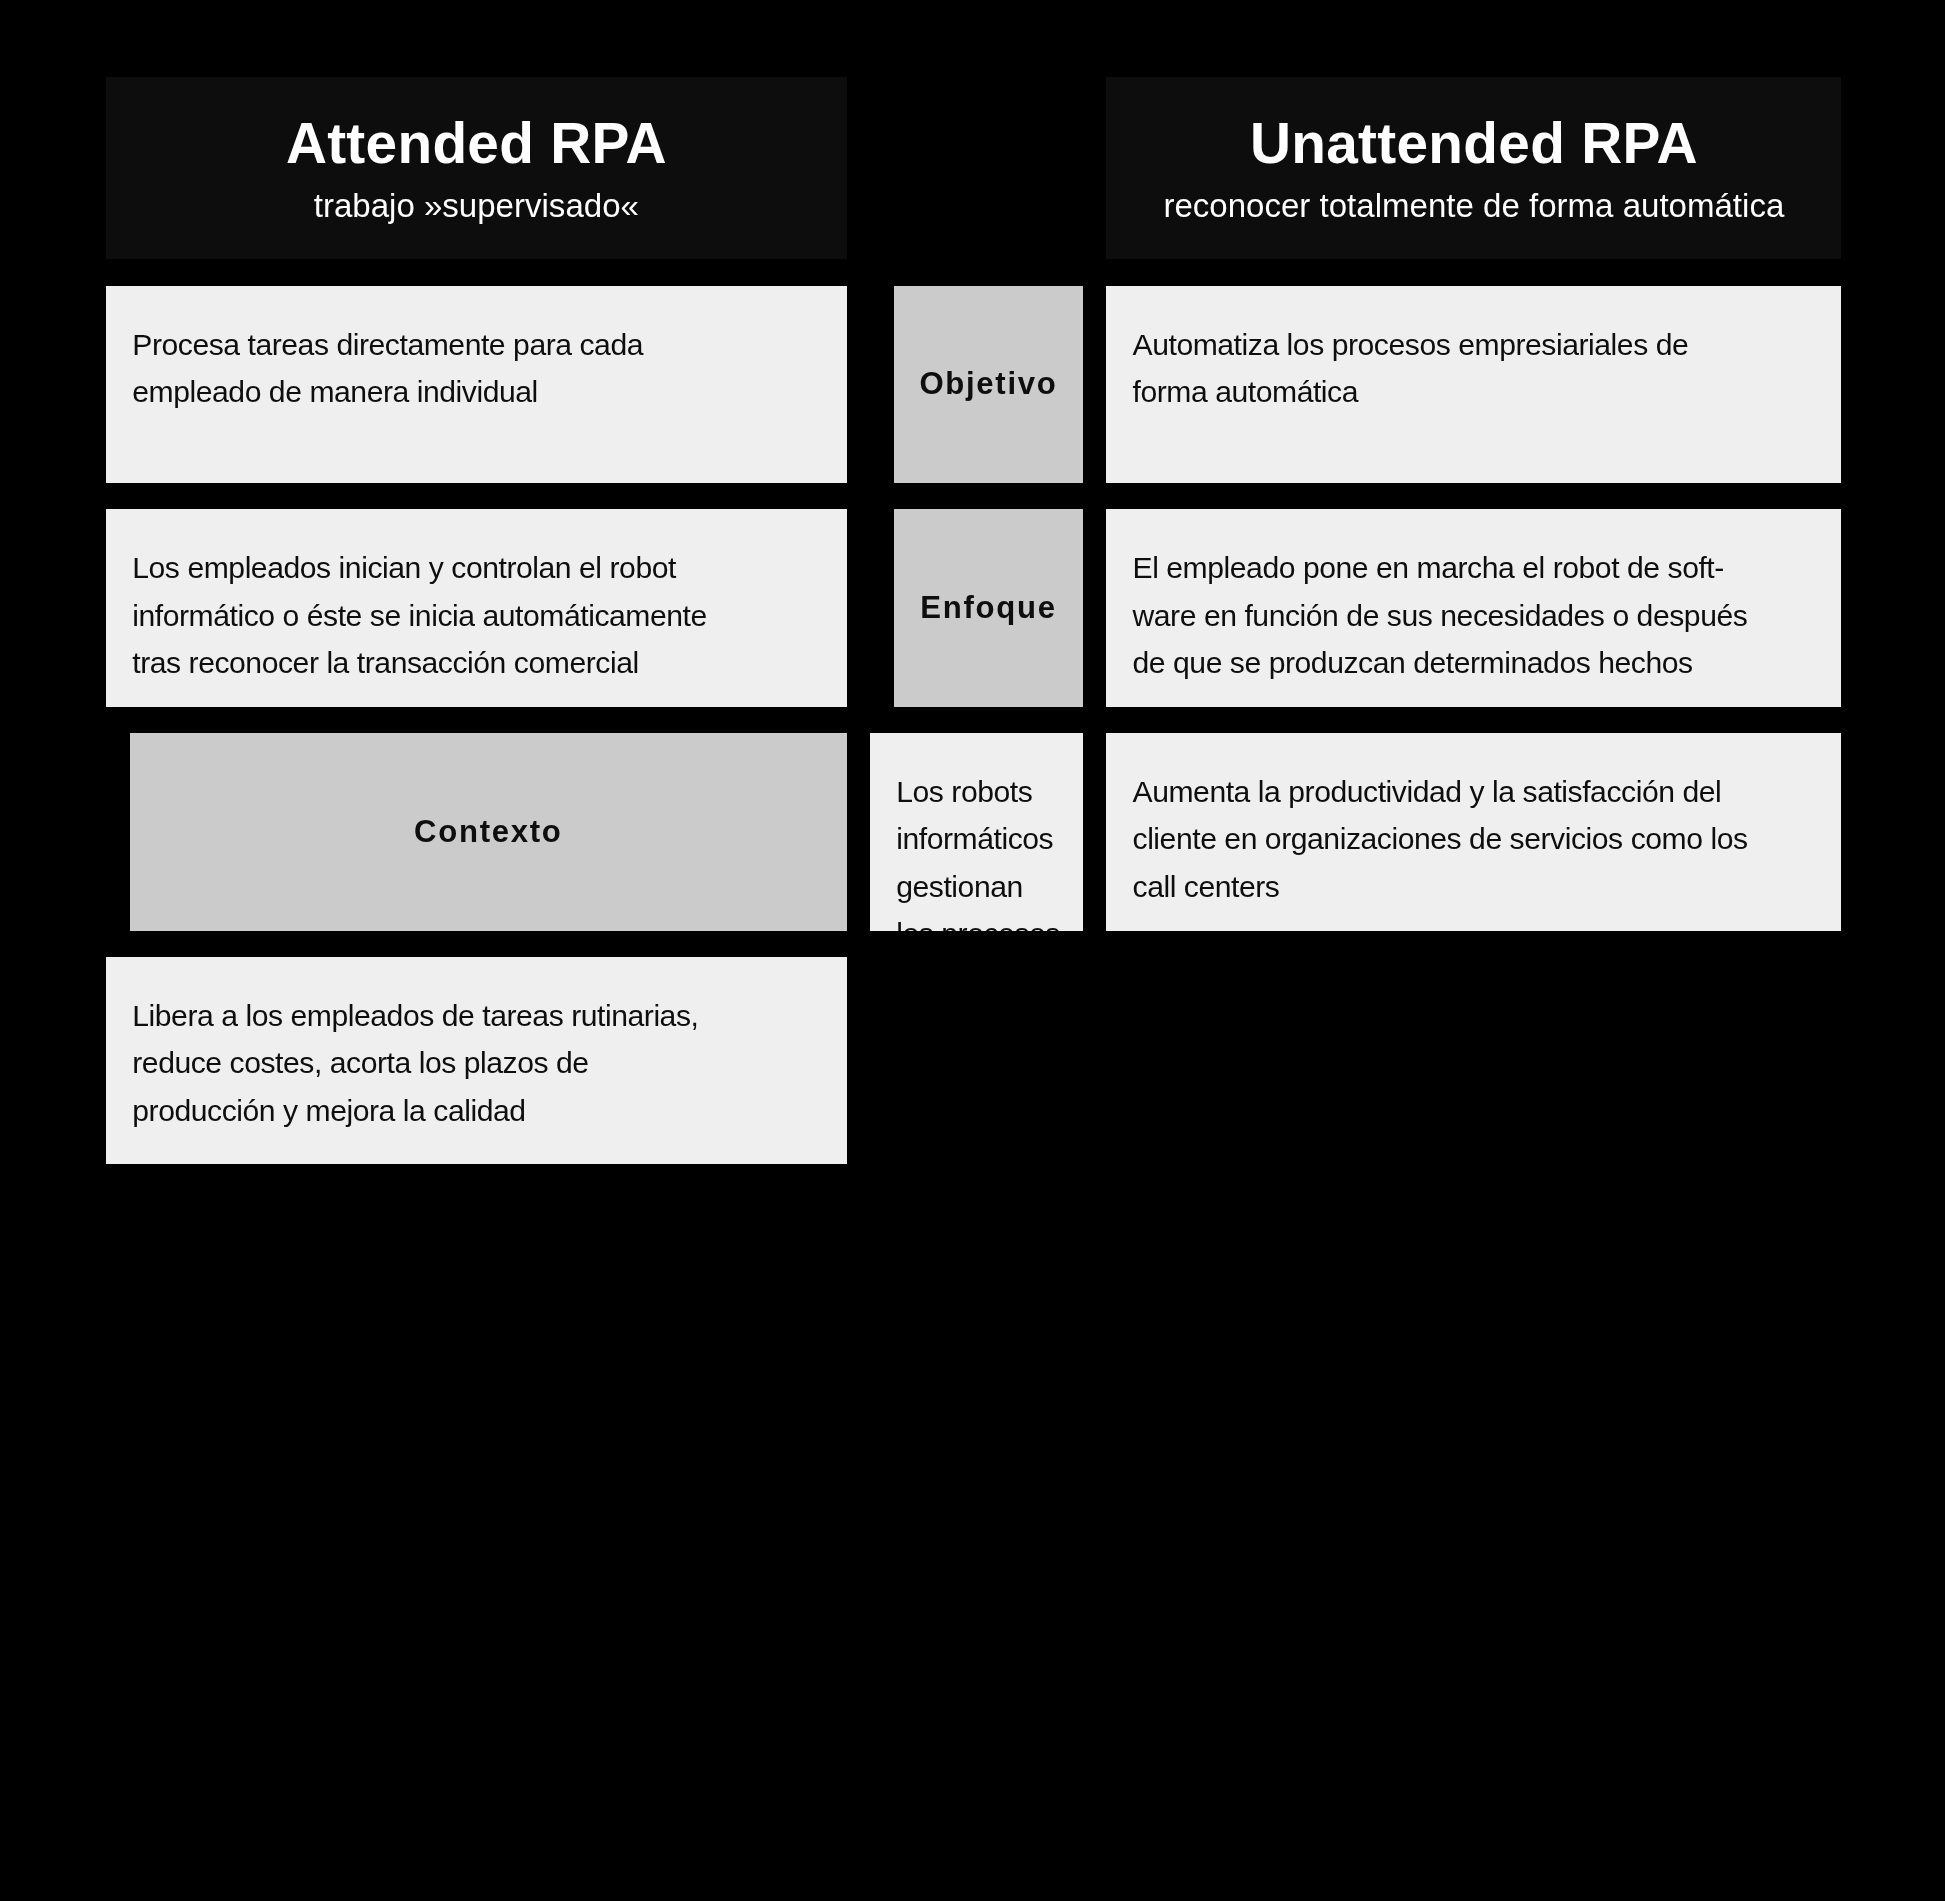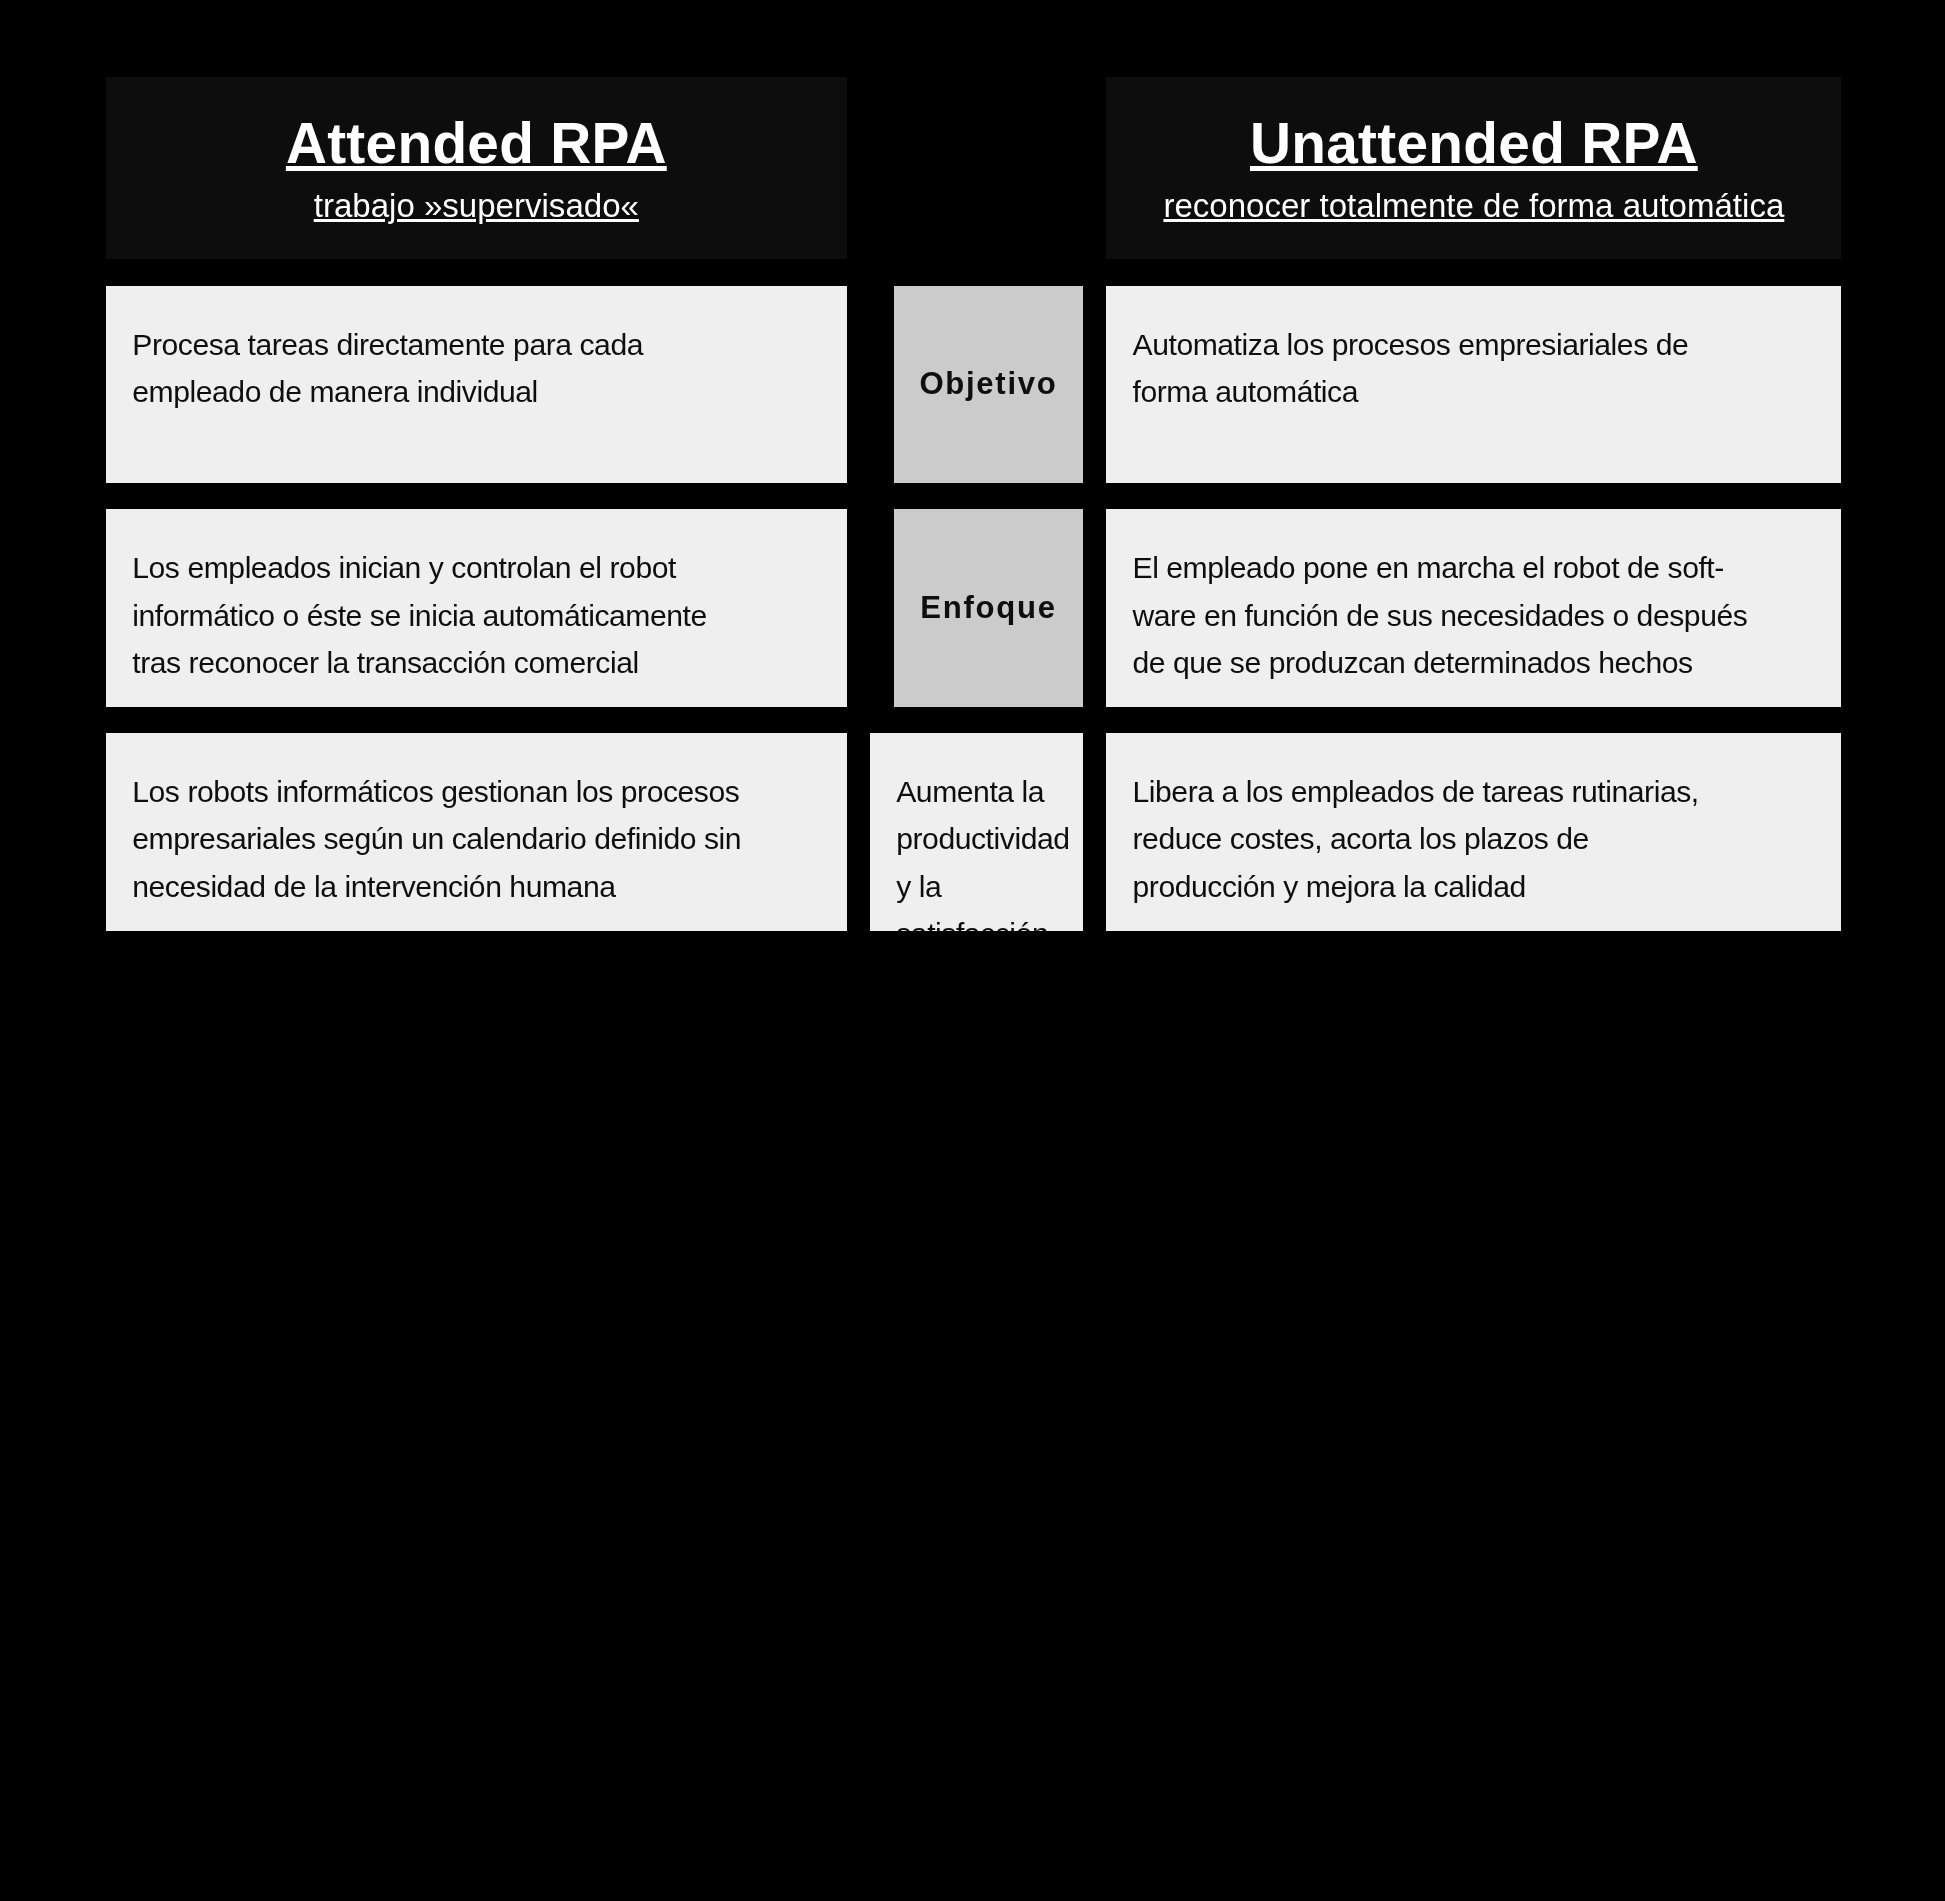--- a/index.html
+++ b/index.html
@@ -26,21 +26,20 @@
     row-gap: 1.35vw;
   }
   .hdr {
     background: var(--header_box, #0d0d0d);
     color: var(--header_text, #ffffff);
     display: flex;
     flex-direction: column;
     align-items: center;
     justify-content: center;
     gap: 0.55vw;
-    text-decoration: underline;
   }
   .hdr .title {
     font-weight: bold;
     font-size: 2.92vw;
     letter-spacing: 0.005em;
   }
   .hdr .sub {
     font-weight: normal;
     font-size: 1.70vw;
     color: var(--header_text, #ffffff);
@@ -93,20 +92,21 @@
 forma automática</div>
 
     <div class="cell">Los empleados inician y controlan el robot
 informático o éste se inicia automáticamente
 tras reconocer la transacción comercial</div>
     <div class="label">Enfoque</div>
 
     <div class="cell">El empleado pone en marcha el robot de soft-
 ware en función de sus necesidades o después
 de que se produzcan determinados hechos</div>
+    <div class="label">Contexto</div>
     <div class="cell">Los robots informáticos gestionan los procesos
 empresariales según un calendario definido sin
 necesidad de la intervención humana</div>
 
     <div class="cell">Aumenta la productividad y la satisfacción del
 cliente en organizaciones de servicios como los
 call centers</div>
     <div class="cell">Libera a los empleados de tareas rutinarias,
 reduce costes, acorta los plazos de
 producción y mejora la calidad</div>

